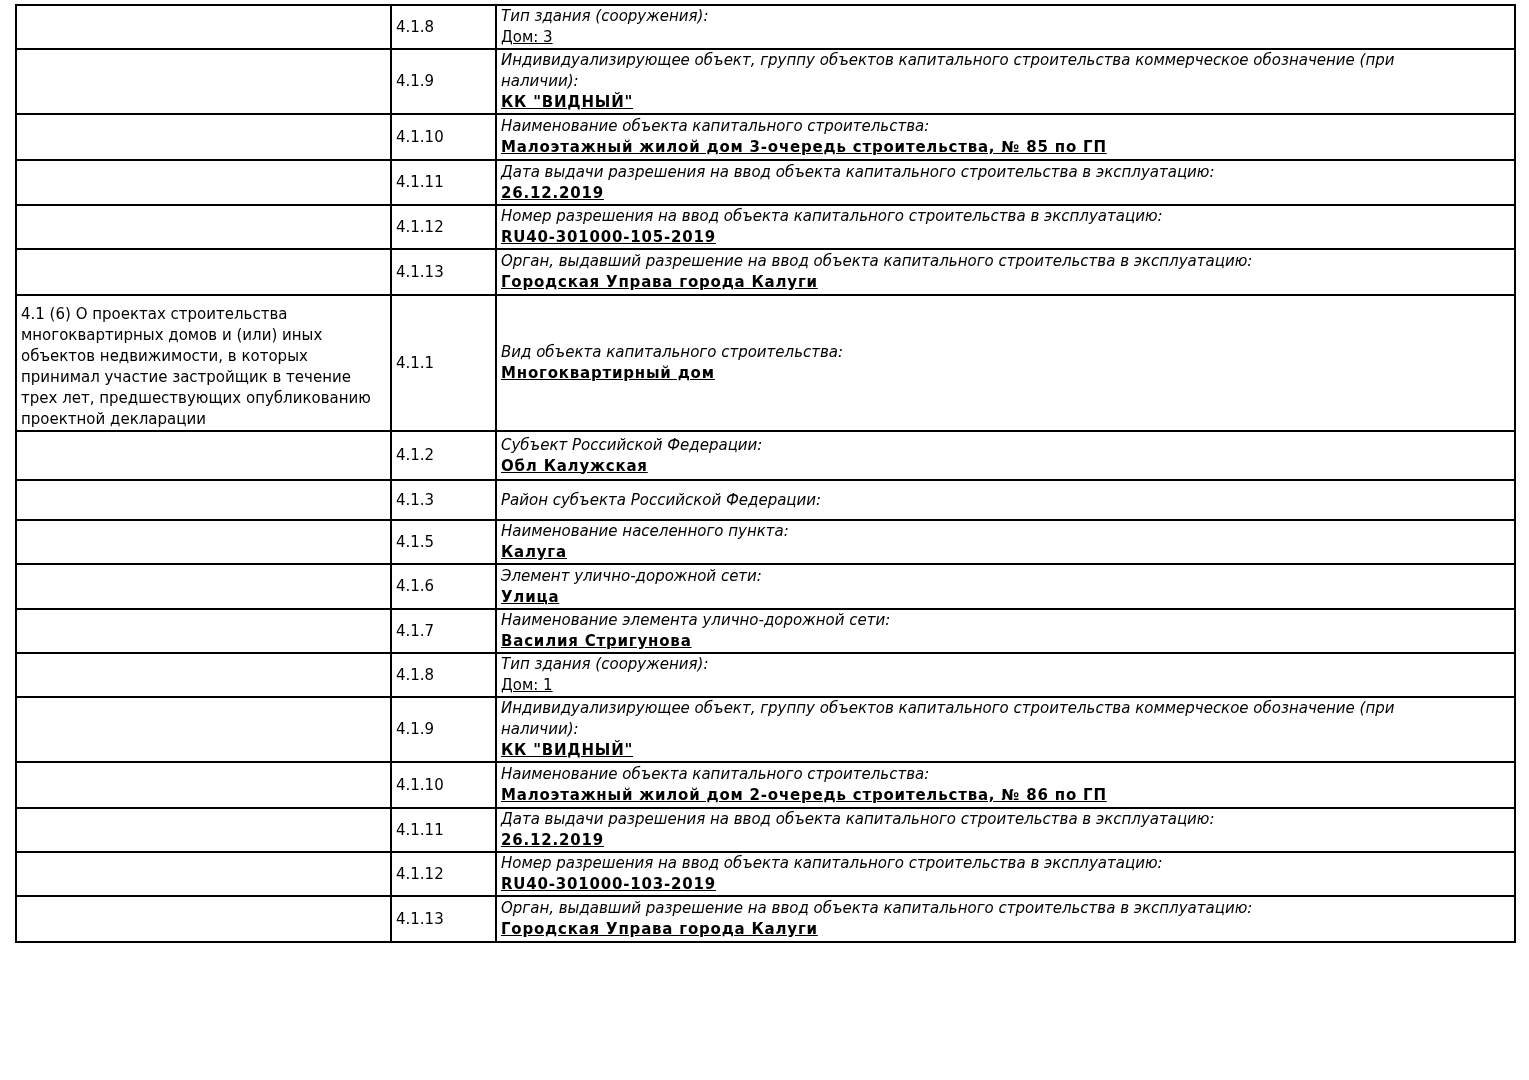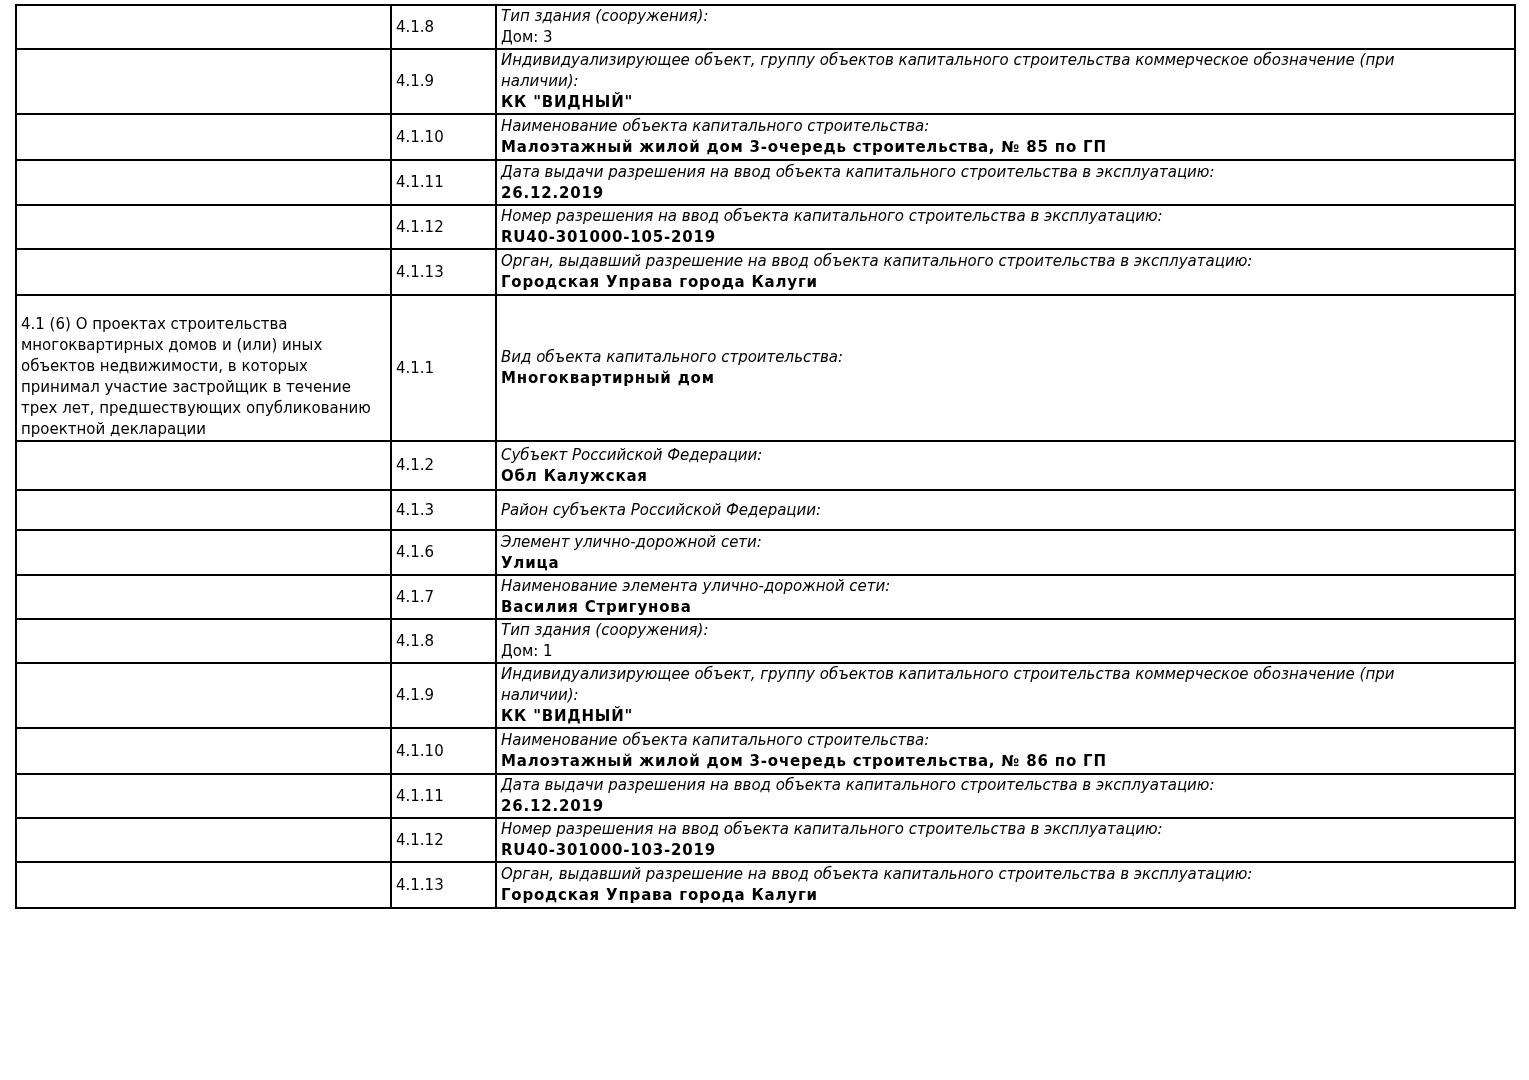--- a/index.html
+++ b/index.html
@@ -25,35 +25,36 @@
     border: 2px solid #000000;
     padding: 0 4px;
     vertical-align: middle;
     font-size: 15px;
     line-height: 21px;
     overflow: hidden;
     word-wrap: break-word;
   }
   td.c-section {
     vertical-align: top;
-    padding-top: 18px;
+    padding-top: 8px;
   }
   .section-text {
     white-space: pre-wrap;
   }
   td.c-code {
     padding-left: 4px;
   }
   .lbl {
     white-space: pre-wrap;
     font-style: italic;
   }
   .val {
     font-weight: bold;
     letter-spacing: 0.8px;
+    text-decoration: underline;
   }
   .val.plain {
     font-weight: normal;
     letter-spacing: normal;
   }
   .val:empty { display: none; }
 </style>
 </head>
 <body>
 
@@ -165,20 +166,30 @@
             <div class="section-text"></div>
           </td>
       <td class="c-code">4.1.3</td>
       <td class="c-field">
         <div class="lbl">Район субъекта Российской Федерации:</div>
 
       </td>
     </tr>
 
 
+    <tr style="height:44px">
+      <td class="c-section">
+            <div class="section-text"></div>
+          </td>
+      <td class="c-code">4.1.5</td>
+      <td class="c-field">
+        <div class="lbl">Наименование населенного пункта:</div>
+        <div class="val">Калуга</div>
+      </td>
+    </tr>
 
     <tr style="height:45px">
       <td class="c-section">
             <div class="section-text"></div>
           </td>
       <td class="c-code">4.1.6</td>
       <td class="c-field">
         <div class="lbl">Элемент улично-дорожной сети:</div>
         <div class="val">Улица</div>
       </td>
@@ -218,21 +229,21 @@
       </td>
     </tr>
 
     <tr style="height:46px">
       <td class="c-section">
             <div class="section-text"></div>
           </td>
       <td class="c-code">4.1.10</td>
       <td class="c-field">
         <div class="lbl">Наименование объекта капитального строительства:</div>
-        <div class="val">Малоэтажный жилой дом 3-очередь строительства, № 86 по ГП</div>
+        <div class="val">Малоэтажный жилой дом 2-очередь строительства, № 86 по ГП</div>
       </td>
     </tr>
 
     <tr style="height:44px">
       <td class="c-section">
             <div class="section-text"></div>
           </td>
       <td class="c-code">4.1.11</td>
       <td class="c-field">
         <div class="lbl">Дата выдачи разрешения на ввод объекта капитального строительства в эксплуатацию:</div>

